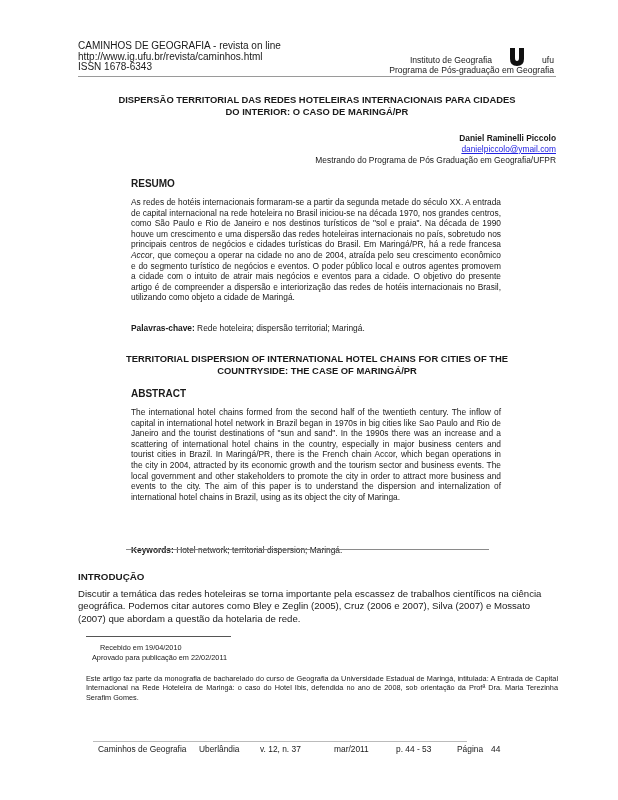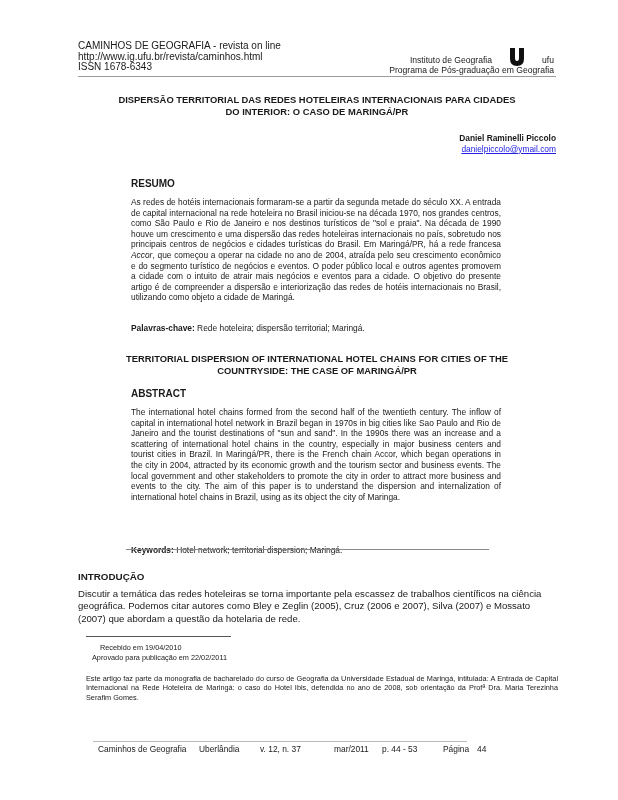--- a/index.html
+++ b/index.html
@@ -56,20 +56,21 @@
 <div class="abs hdr-rule"></div>
 
 <div class="abs title">
   <div>DISPERSÃO TERRITORIAL DAS REDES HOTELEIRAS INTERNACIONAIS PARA CIDADES</div>
   <div>DO INTERIOR: O CASO DE MARINGÁ/PR</div>
 </div>
 
 <div class="abs author">
   <div class="name">Daniel Raminelli Piccolo</div>
   <div><a class="email">danielpiccolo@ymail.com</a></div>
+  <div>Mestrando do Programa de Pós Graduação em Geografia/UFPR</div>
 </div>
 
 <div class="abs sec-head" style="left:131px; top:178px;">RESUMO</div>
 <div class="abs abstract-body" style="top:197px;"><span>As redes de hotéis internacionais formaram-se a partir da segunda metade do século XX. A entrada de capital internacional na rede hoteleira no Brasil iniciou-se na década 1970, nos grandes centros, como São Paulo e Rio de Janeiro e nos destinos turísticos de "sol e praia". Na década de 1990 houve um crescimento e uma dispersão das redes hoteleiras internacionais no país, sobretudo nos principais centros de negócios e cidades turísticas do Brasil. Em Maringá/PR, há a rede francesa </span><i>Accor</i><span>, que começou a operar na cidade no ano de 2004, atraída pelo seu crescimento econômico e do segmento turístico de negócios e eventos. O poder público local e outros agentes promovem a cidade com o intuito de atrair mais negócios e eventos para a cidade. O objetivo do presente artigo é de compreender a dispersão e interiorização das redes de hotéis internacionais no Brasil, utilizando como objeto a cidade de Maringá.</span></div>
 <div class="abs kw" style="top:323px;"><b>Palavras-chave:</b><span> Rede hoteleira; dispersão territorial; Maringá.</span></div>
 
 <div class="abs title" style="top:353px;">
   <div>TERRITORIAL DISPERSION OF INTERNATIONAL HOTEL CHAINS FOR CITIES OF THE</div>
   <div>COUNTRYSIDE: THE CASE OF MARINGÁ/PR</div>
 </div>
@@ -86,17 +87,17 @@
 <div class="abs fn-rule"></div>
 <div class="abs fn" style="left:100px; top:643px;">Recebido em 19/04/2010</div>
 <div class="abs fn" style="left:92px; top:653px;">Aprovado para publicação em 22/02/2011</div>
 <div class="abs note">Este artigo faz parte da monografia de bacharelado do curso de Geografia da Universidade Estadual de Maringá, intitulada: A Entrada de Capital Internacional na Rede Hoteleira de Maringá: o caso do Hotel Ibis, defendida no ano de 2008, sob orientação da Profª Dra. Maria Terezinha Serafim Gomes.</div>
 
 <div class="abs footer-rule"></div>
 <div class="abs footer">
   <span style="width:101px">Caminhos de Geografia</span>
   <span style="width:61px">Uberlândia</span>
   <span style="width:74px">v. 12, n. 37</span>
-  <span style="width:48px">mar/2011</span>
+  <span style="width:62px">mar/2011</span>
   <span style="width:61px">p. 44 - 53</span>
   <span style="width:34px">Página</span>
   <span>44</span>
 </div>
 
 </body></html>

